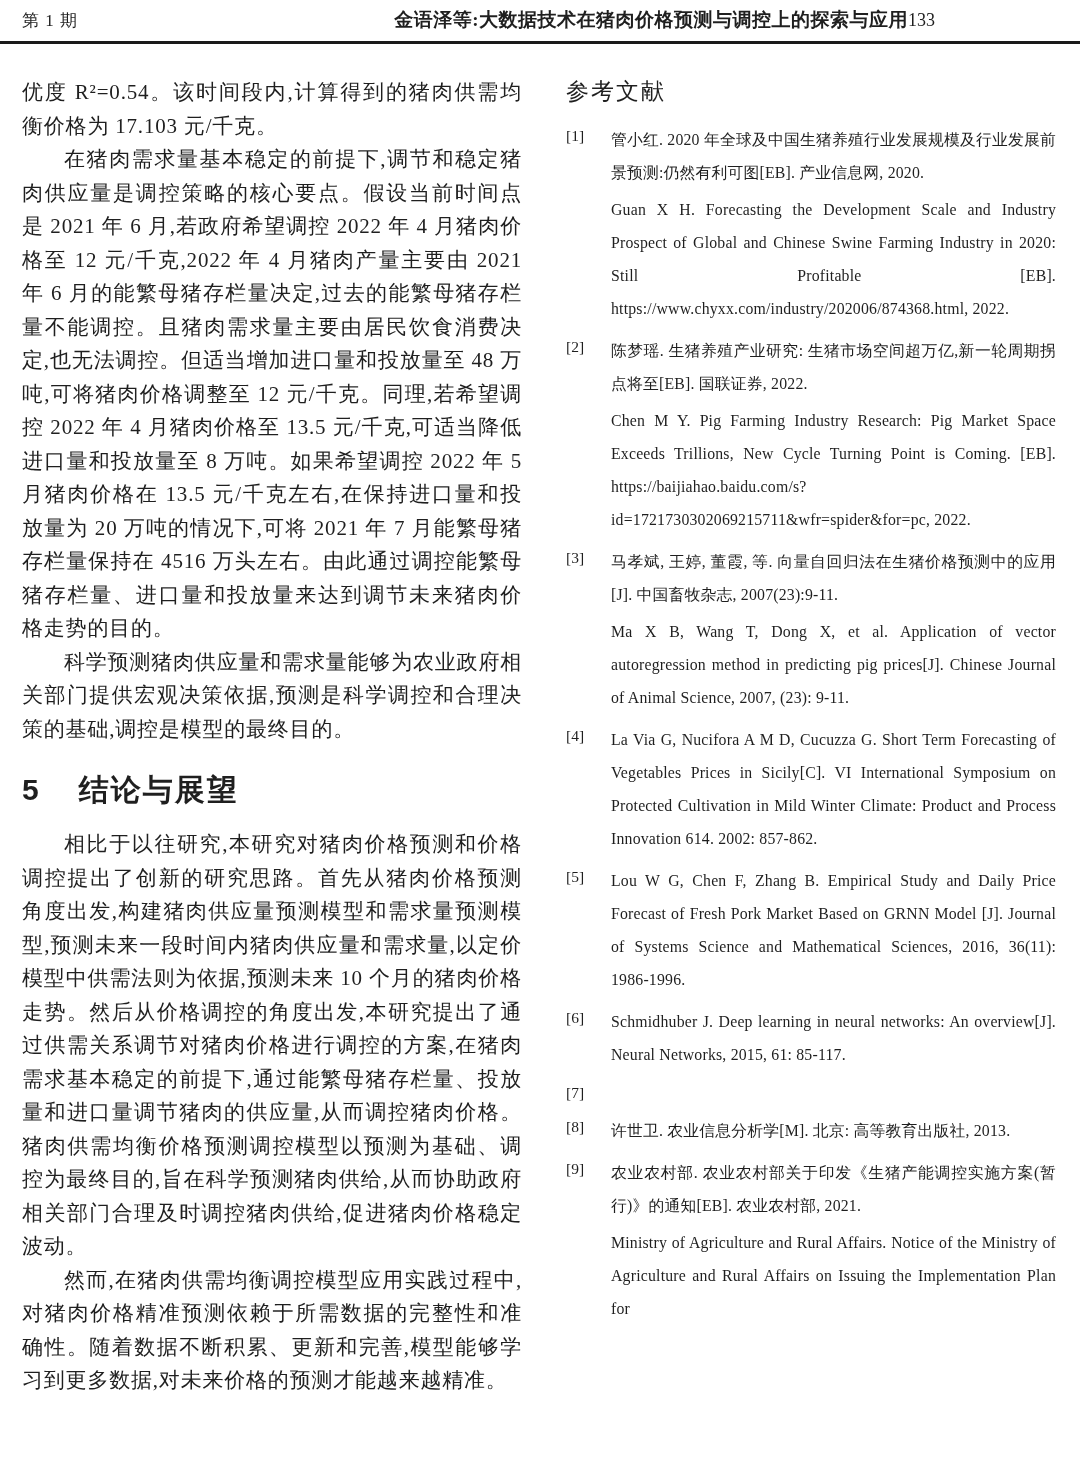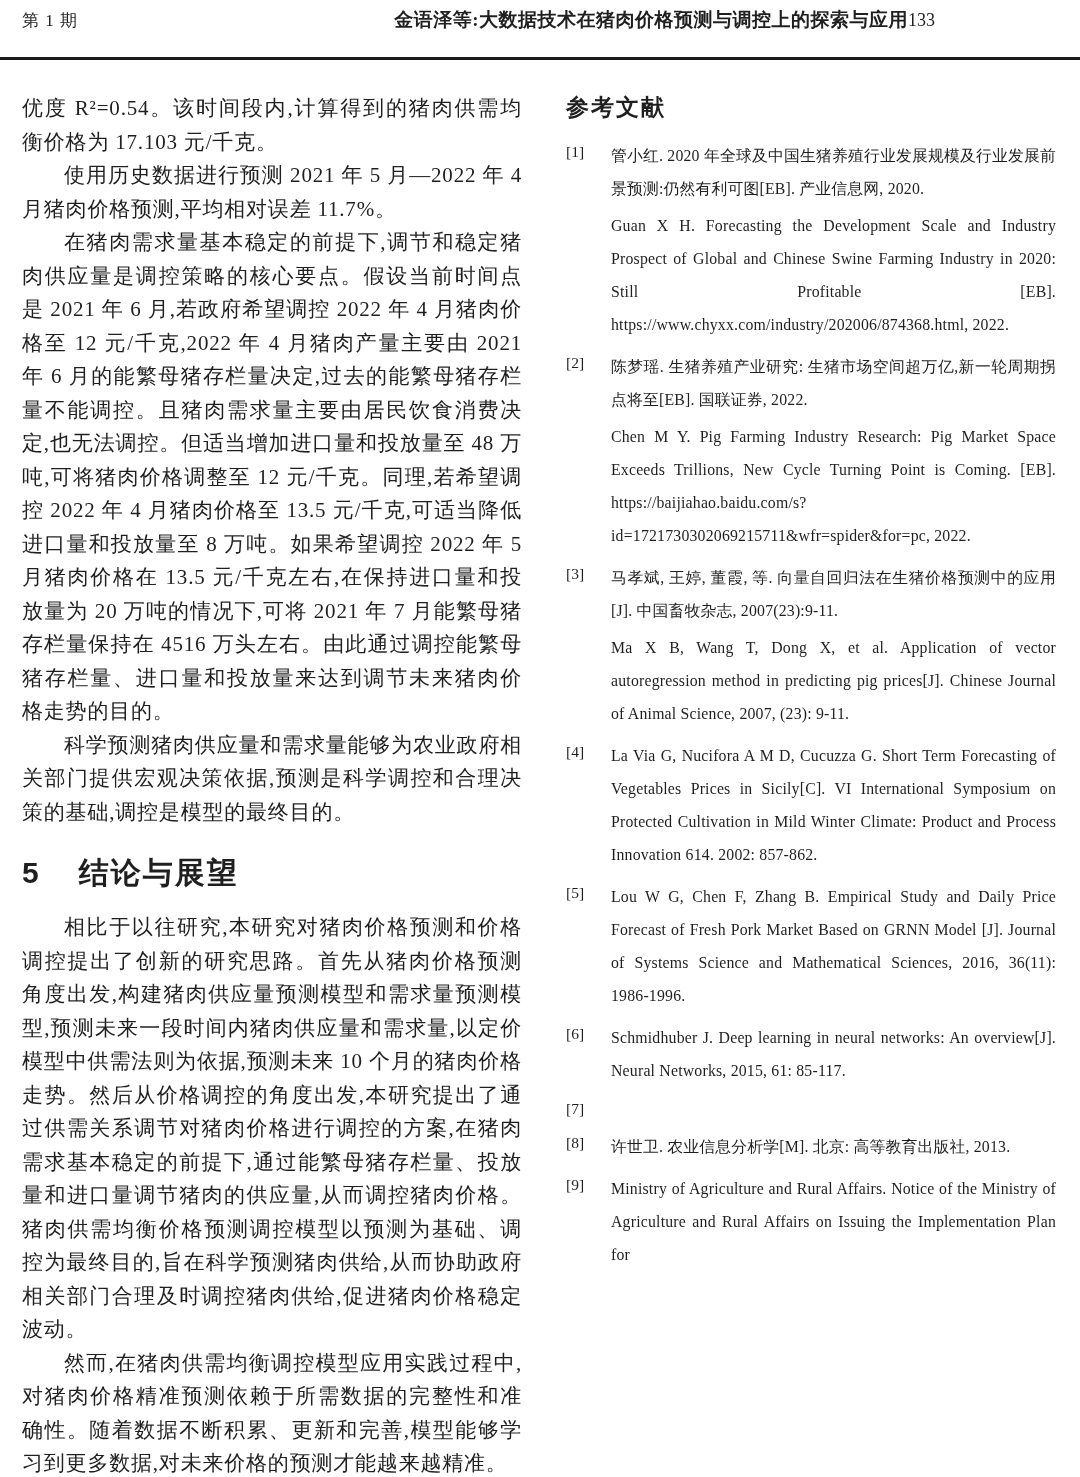--- a/index.html
+++ b/index.html
@@ -9,21 +9,21 @@
     background: #ffffff;
     color: #1f1f1f;
     font-family: "Liberation Serif", "DejaVu Serif", serif;
     overflow: hidden;
   }
   .page { width: 1080px; height: 1477px; background: #fff; }
 
   
   .hdr {
     display: flex; align-items: baseline;
-    padding: 7px 22px 24px 22px;
+    padding: 7px 22px 8px 22px;
     border-bottom: 3px solid #1a1a1a;
   }
   .hdr-issue {
     width: 150px; font-size: 17px; letter-spacing: 1px;
   }
   .hdr-title {
     flex: 1; text-align: right;
     font-family: Liberation Serif, serif;
     font-weight: bold; font-size: 19px; letter-spacing: 0.5px;
   }
@@ -54,21 +54,21 @@
     margin: 24px 0 17px 0;
     font-family: "Liberation Sans", "DejaVu Sans", sans-serif;
     font-size: 30px; font-weight: bold; letter-spacing: 2px;
   }
   .sec-num { margin-right: 38px; }
 
   
   .ref-head {
     margin: 0 0 12px 0;
     font-family: "Liberation Sans", "DejaVu Sans", sans-serif;
-    font-size: 23px; font-weight: bold; letter-spacing: 2px;
+    font-size: 23px; font-weight: normal; letter-spacing: 2px;
   }
   .ref-item { display: flex; margin-bottom: 1px; }
   .ref-label {
     width: 41px; flex-shrink: 0;
     font-size: 15.5px; line-height: 33px;
   }
   .ref-body { flex: 1; min-width: 0; }
   .ref-body p {
     margin: 4px;
     font-size: 15.8px; line-height: 33px;
@@ -85,21 +85,20 @@
   <div class="hdr">
     <div class="hdr-issue">第 1 期</div>
     <div class="hdr-title">金语泽等:大数据技术在猪肉价格预测与调控上的探索与应用</div>
     <div class="hdr-page">133</div>
   </div>
 
   <div class="content">
 
     <div class="col-left">
       <p class="body cont">优度 R²=0.54。该时间段内,计算得到的猪肉供需均衡价格为 17.103 元/千克。</p>
-      <p class="body">使用历史数据进行预测 2021 年 5 月—2022 年 4 月猪肉价格预测,平均相对误差 11.7%。</p>
       <p class="body">在猪肉需求量基本稳定的前提下,调节和稳定猪肉供应量是调控策略的核心要点。假设当前时间点是 2021 年 6 月,若政府希望调控 2022 年 4 月猪肉价格至 12 元/千克,2022 年 4 月猪肉产量主要由 2021 年 6 月的能繁母猪存栏量决定,过去的能繁母猪存栏量不能调控。且猪肉需求量主要由居民饮食消费决定,也无法调控。但适当增加进口量和投放量至 48 万吨,可将猪肉价格调整至 12 元/千克。同理,若希望调控 2022 年 4 月猪肉价格至 13.5 元/千克,可适当降低进口量和投放量至 8 万吨。如果希望调控 2022 年 5 月猪肉价格在 13.5 元/千克左右,在保持进口量和投放量为 20 万吨的情况下,可将 2021 年 7 月能繁母猪存栏量保持在 4516 万头左右。由此通过调控能繁母猪存栏量、进口量和投放量来达到调节未来猪肉价格走势的目的。</p>
       <p class="body">科学预测猪肉供应量和需求量能够为农业政府相关部门提供宏观决策依据,预测是科学调控和合理决策的基础,调控是模型的最终目的。</p>
 
       <div class="sec-head">
         <span class="sec-num">5</span>
         <span class="sec-title">结论与展望</span>
       </div>
 
       <p class="body">相比于以往研究,本研究对猪肉价格预测和价格调控提出了创新的研究思路。首先从猪肉价格预测角度出发,构建猪肉供应量预测模型和需求量预测模型,预测未来一段时间内猪肉供应量和需求量,以定价模型中供需法则为依据,预测未来 10 个月的猪肉价格走势。然后从价格调控的角度出发,本研究提出了通过供需关系调节对猪肉价格进行调控的方案,在猪肉需求基本稳定的前提下,通过能繁母猪存栏量、投放量和进口量调节猪肉的供应量,从而调控猪肉价格。猪肉供需均衡价格预测调控模型以预测为基础、调控为最终目的,旨在科学预测猪肉供给,从而协助政府相关部门合理及时调控猪肉供给,促进猪肉价格稳定波动。</p>
       <p class="body">然而,在猪肉供需均衡调控模型应用实践过程中,对猪肉价格精准预测依赖于所需数据的完整性和准确性。随着数据不断积累、更新和完善,模型能够学习到更多数据,对未来价格的预测才能越来越精准。</p>
@@ -162,19 +161,20 @@
       <div class="ref-item">
         <div class="ref-label">[8]</div>
         <div class="ref-body">
           <p>许世卫. 农业信息分析学[M]. 北京: 高等教育出版社, 2013.</p>
         </div>
       </div>
 
       <div class="ref-item">
         <div class="ref-label">[9]</div>
         <div class="ref-body">
+          <p>农业农村部. 农业农村部关于印发《生猪产能调控实施方案(暂行)》的通知[EB]. 农业农村部, 2021.</p>
           <p>Ministry of Agriculture and Rural Affairs. Notice of the Ministry of Agriculture and Rural Affairs on Issuing the Implementation Plan for</p>
         </div>
       </div>
 
     </div>
   </div>
 </div>
 
 </body></html>

